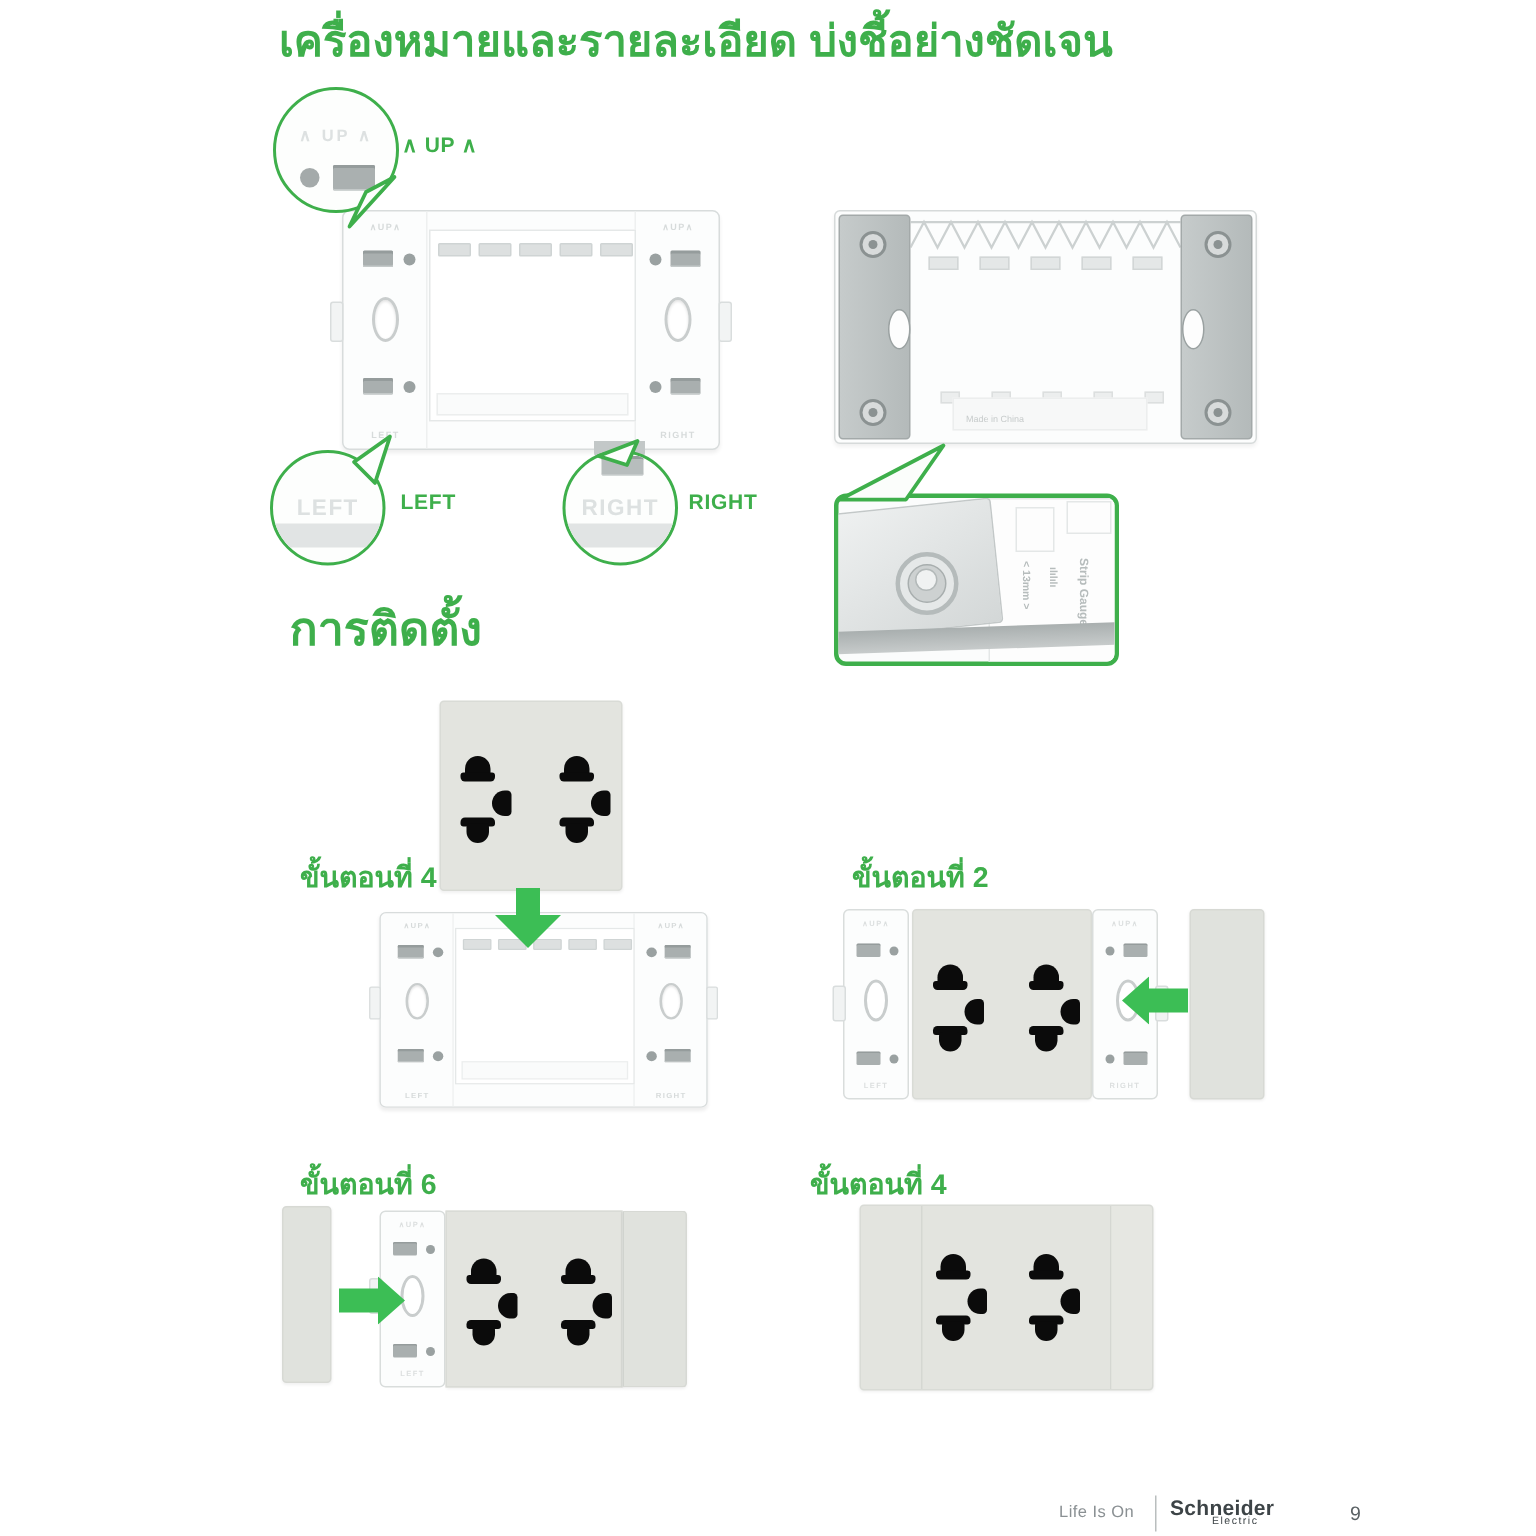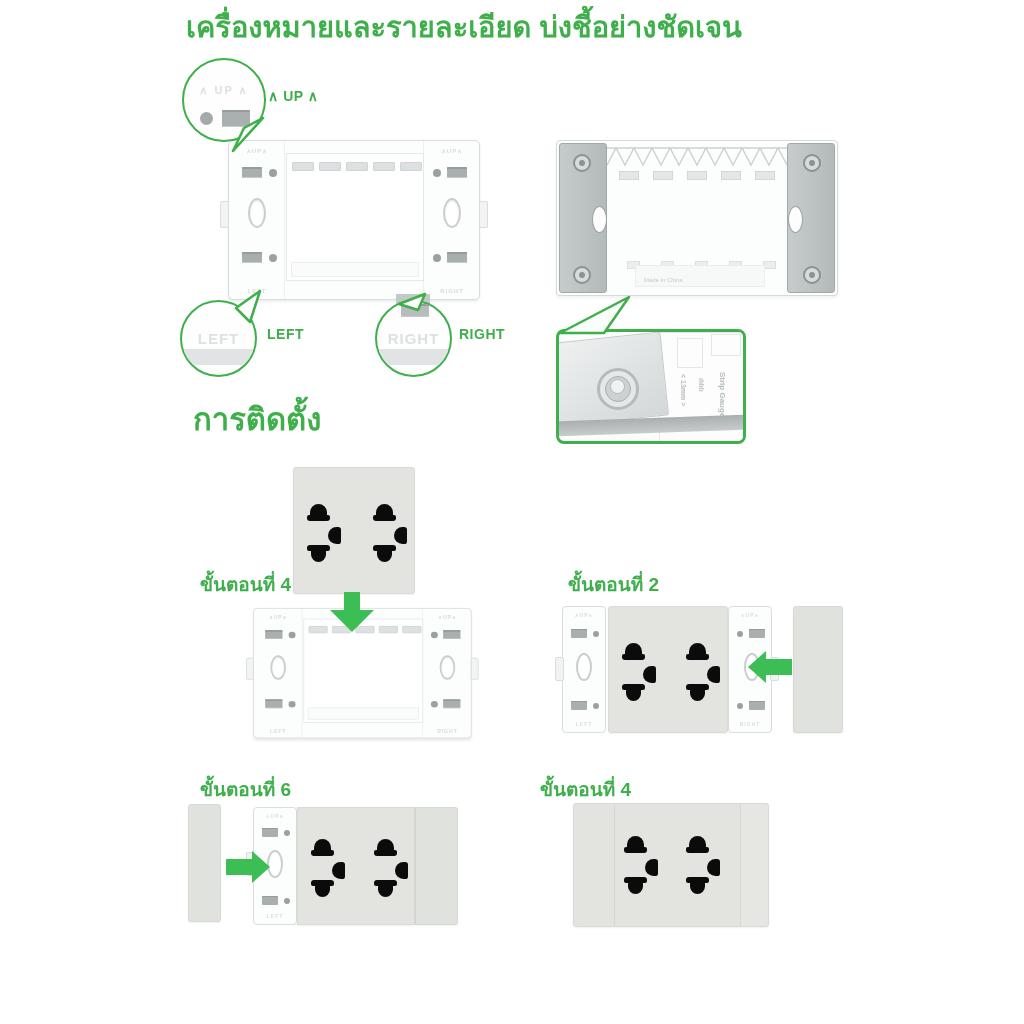--- a/index.html
+++ b/index.html
@@ -357,14 +357,23 @@
     </div>
   </div>
 
   <svg class="overlay" width="1024" height="1024">
     <polygon points="244,128 263,118 233,151" fill="#fdfefd" stroke="#3EAF4B" stroke-width="2.5" stroke-linejoin="round"></polygon>
     <polygon points="236,308 250,322 260,291" fill="#fdfefd" stroke="#3EAF4B" stroke-width="2.5" stroke-linejoin="round"></polygon>
     <polygon points="399,304 418,310 425,294" fill="#fdfefd" stroke="#3EAF4B" stroke-width="2.5" stroke-linejoin="round"></polygon>
     <polygon points="560,333 604,333 629,297" fill="#fbfdfb" stroke="#3EAF4B" stroke-width="2.5" stroke-linejoin="round"></polygon>
   </svg>
 
+  <div class="footer">
+    <div class="tagline">Life Is On</div>
+    <div class="fdivider"></div>
+    <div class="brand">
+      <div class="b1">Schneider</div>
+      <div class="b2">Electric</div>
+    </div>
+    <div class="pagenum">9</div>
+  </div>
 
 </div>
 
 </body></html>

